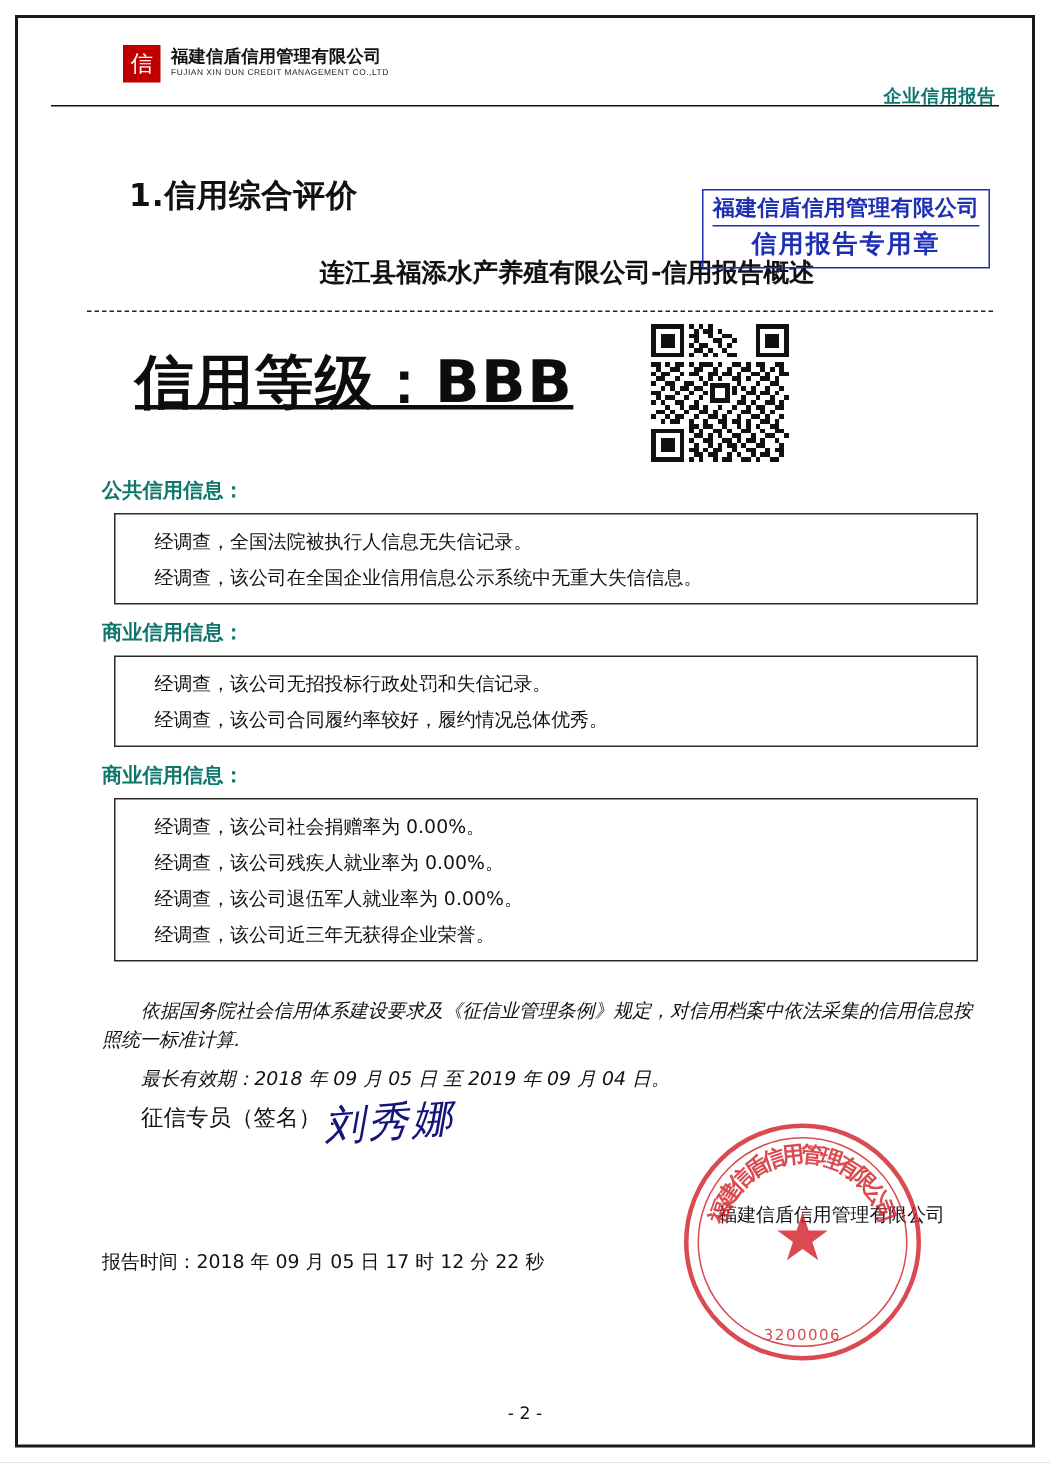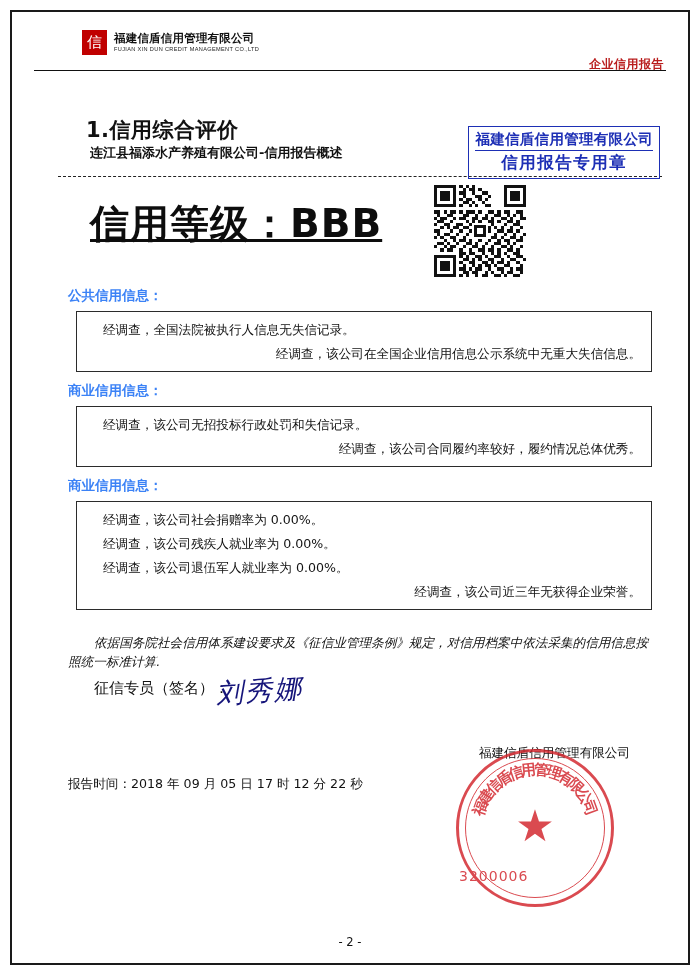--- a/index.html
+++ b/index.html
@@ -73,21 +73,21 @@
     color: #222;
     letter-spacing: .35px;
     margin-top: 1px;
   }
   .header-right {
     position: absolute;
     right: 2px;
     top: 26px;
     font-size: 12px;
     font-weight: bold;
-    color: #b91c1c;
+    color: #0f766e;
     letter-spacing: .5px;
   }
   .header-rule {
     position: absolute;
     left: 0;
     right: 0;
     top: 40px;
     border-top: 1.6px solid #111;
   }
 
@@ -112,25 +112,27 @@
     padding: 3px 6px 4px 6px;
     text-align: center;
     line-height: 1.25;
     font-family: "DejaVu Sans", sans-serif;
     font-weight: bold;
   }
   .stamp-l1 { font-size: 14.5px; letter-spacing: .3px; }
   .stamp-l2 { font-size: 16.5px; letter-spacing: 1.5px; border-top: 1.4px solid #1d2fb5; margin-top: 2px; padding-top: 2px;}
 
   .subtitle {
+    margin-top: 26px;
     padding-left: 56px;
-    font-size: 13px;
-    font-weight: bold;
-    color: #111;
-    font-family: "DejaVu Sans", sans-serif;
+    font-size: 17px;
+    font-weight: bold;
+    color: #111;
+    font-family: "DejaVu Sans", sans-serif;
+    text-align: center;
   }
   .dashed-rule {
     margin-top: 14px;
     margin-left: 24px;
     margin-right: 4px;
     border-top: 1.4px dashed #222;
   }
 
   
   .grade-row {
@@ -156,38 +158,38 @@
     width: 92px;
     height: 92px;
   }
 
   
   .block { margin-top: 10px; }
   .block-label {
     padding-left: 34px;
     font-size: 13.5px;
     font-weight: bold;
-    color: #3b82f6;
+    color: #0f766e;
     font-family: "DejaVu Sans", sans-serif;
     margin-bottom: 6px;
   }
   .block-box {
     margin-left: 42px;
     margin-right: 14px;
     border: 1.1px solid #2b2b2b;
     padding: 9px 10px 9px 26px;
   }
   .block-box p {
     margin: 0 0 7px 0;
     font-size: 12.6px;
     color: #111;
     font-family: "DejaVu Sans", sans-serif;
     line-height: 1.35;
   }
-  .block-box p:last-child { margin-bottom: 0; text-align: right; }
+  .block-box p:last-child { margin-bottom: 0; }
 
   
   .footer-wrap {
     position: relative;
     margin-top: 24px;
     padding-left: 34px;
     padding-right: 10px;
   }
   .footer-wrap p {
     margin: 0 0 7px 0;
@@ -263,23 +265,23 @@
     top: 50%;
     transform: translate(-50%,-54%);
     font-size: 44px;
     color: #d2232a;
     line-height: 1;
   }
   .seal-bottom {
     position: absolute;
     left: 0;
     right: 0;
-    bottom: 20px;
-    text-align: left;
-    font-size: 14px;
+    bottom: 8px;
+    text-align: center;
+    font-size: 10px;
     color: #d2232a;
     letter-spacing: 1px;
     font-family: "DejaVu Sans", sans-serif;
   }
   .seal-arc span {
     position: absolute;
     left: 50%;
     top: 50%;
     font-size: 15px;
     font-weight: bold;
@@ -580,20 +582,21 @@
       <div class="block-box">
         <p>经调查，该公司社会捐赠率为 0.00%。</p>
         <p>经调查，该公司残疾人就业率为 0.00%。</p>
         <p>经调查，该公司退伍军人就业率为 0.00%。</p>
         <p>经调查，该公司近三年无获得企业荣誉。</p>
       </div>
     </div>
 
     <div class="footer-wrap">
       <p class="indent">依据国务院社会信用体系建设要求及《征信业管理条例》规定，对信用档案中依法采集的信用信息按照统一标准计算.</p>
+      <p class="indent">最长有效期：2018 年 09 月 05 日 至 2019 年 09 月 04 日。</p>
       <div class="sig-row">
         <span class="sig-label">征信专员（签名）：</span>
         <span class="signature">刘秀娜</span>
       </div>
       <div class="company-line">福建信盾信用管理有限公司</div>
       <div class="time-line">报告时间：2018 年 09 月 05 日 17 时 12 分 22 秒</div>
     </div>
 
     <div class="seal">
       <div class="seal-inner"></div>

